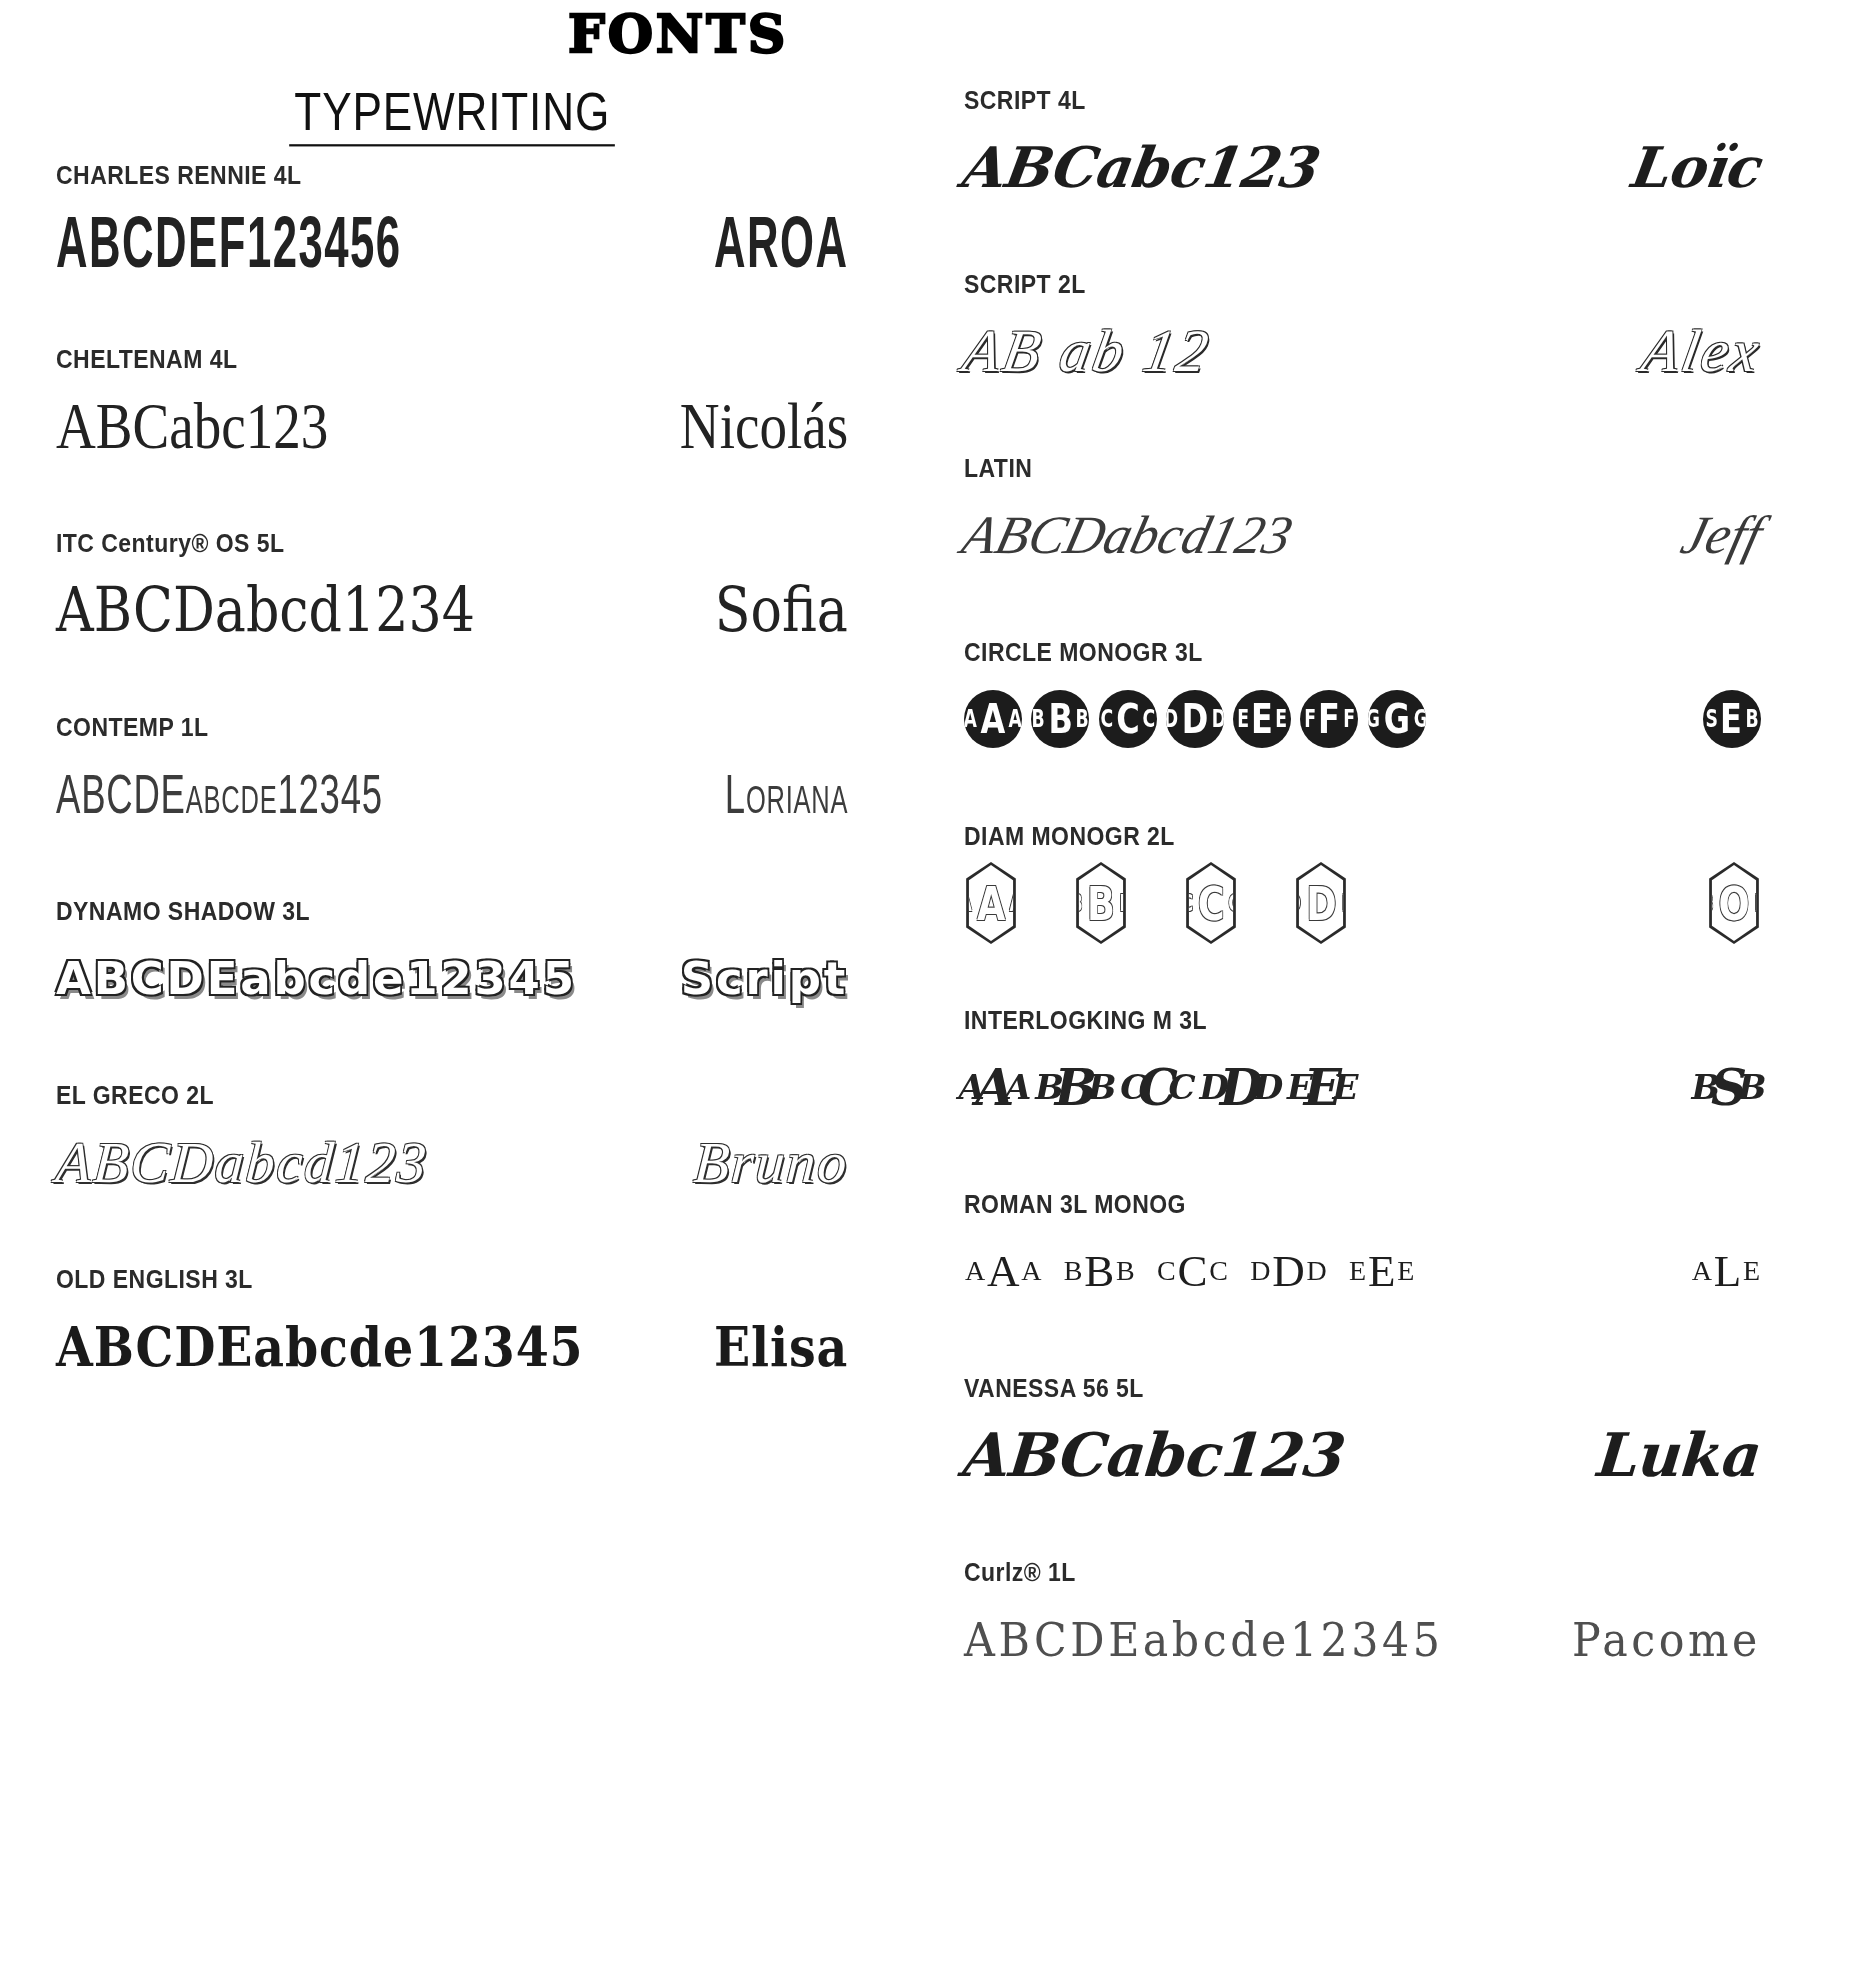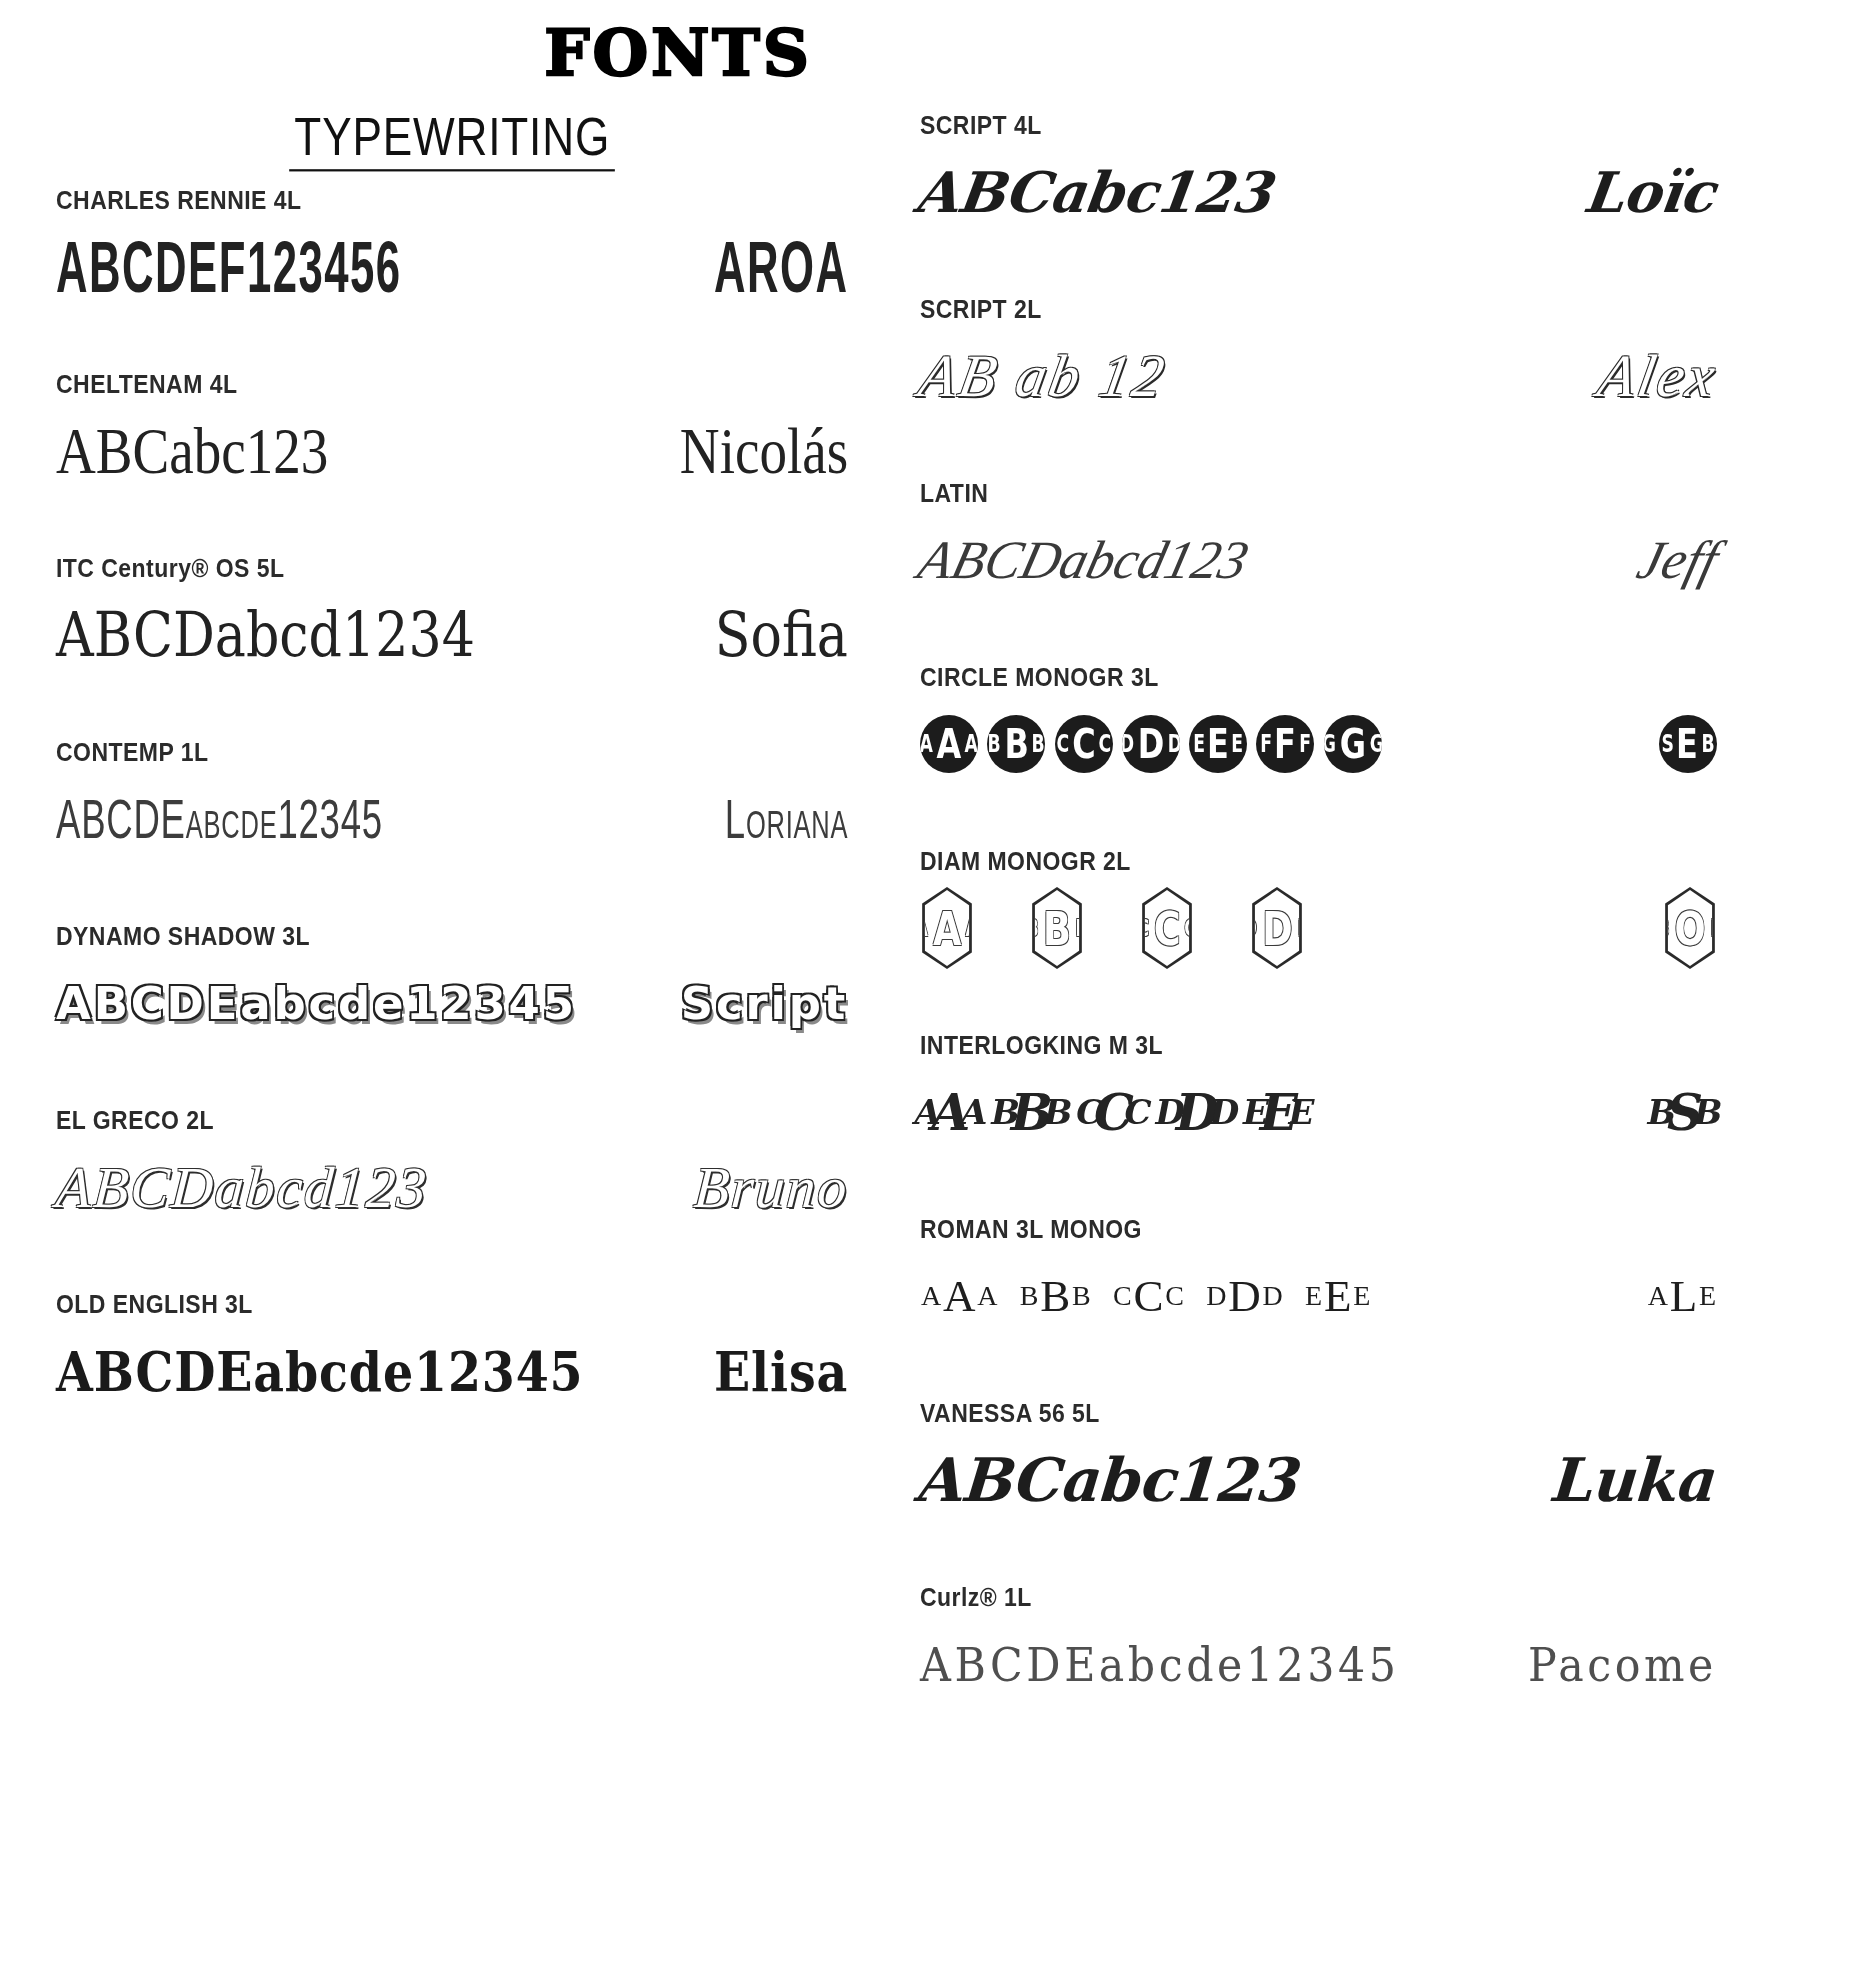--- a/index.html
+++ b/index.html
@@ -1,25 +1,25 @@
 <!DOCTYPE html>
 <html style="font-size:15px"><head>
 <meta charset="utf-8">
 <style>
   html,body{margin:0;padding:0;background:#ffffff;}
   .page{position:relative;width:1864px;height:1983px;background:#fff;overflow:hidden;
         font-family:"Liberation Sans",sans-serif;color:#1c1c1c;}
 
   
-  .title{width:fit-content;margin:21px auto 0 auto;position:relative;left:-254px;
-         font-family:"DejaVu Serif",serif;font-weight:bold;font-size:64px;line-height:1;
+  .title{width:fit-content;margin:8px auto 0 auto;position:relative;left:-254px;
+         font-family:"DejaVu Serif",serif;font-weight:bold;font-size:52px;line-height:1;
          color:#000;-webkit-text-stroke:2.3px #000;letter-spacing:2.8px;}
 
   
-  .columns{display:flex;padding:0 56px;gap:72px;margin-top:26px;}
+  .columns{display:flex;padding:0 56px;gap:116px;margin-top:26px;}
   .col{width:792px;}
   .col.right{width:797px;}
   .col-header-wrap{text-align:center;height:75px;}
   .col-header{display:inline-block;font-family:"Liberation Sans",sans-serif;font-weight:400;
               font-size:48px;line-height:1.1;color:#111;letter-spacing:0.9px;
               transform:scale(0.92,1.12);border-bottom:2.8px solid #111;padding:0 5.6px 1.9px 5.6px;}
 
   .rows{}
   .row{height:184px;}
   .row-label{font-size:25px;font-weight:bold;color:#2b2b2b;letter-spacing:0.5px;

